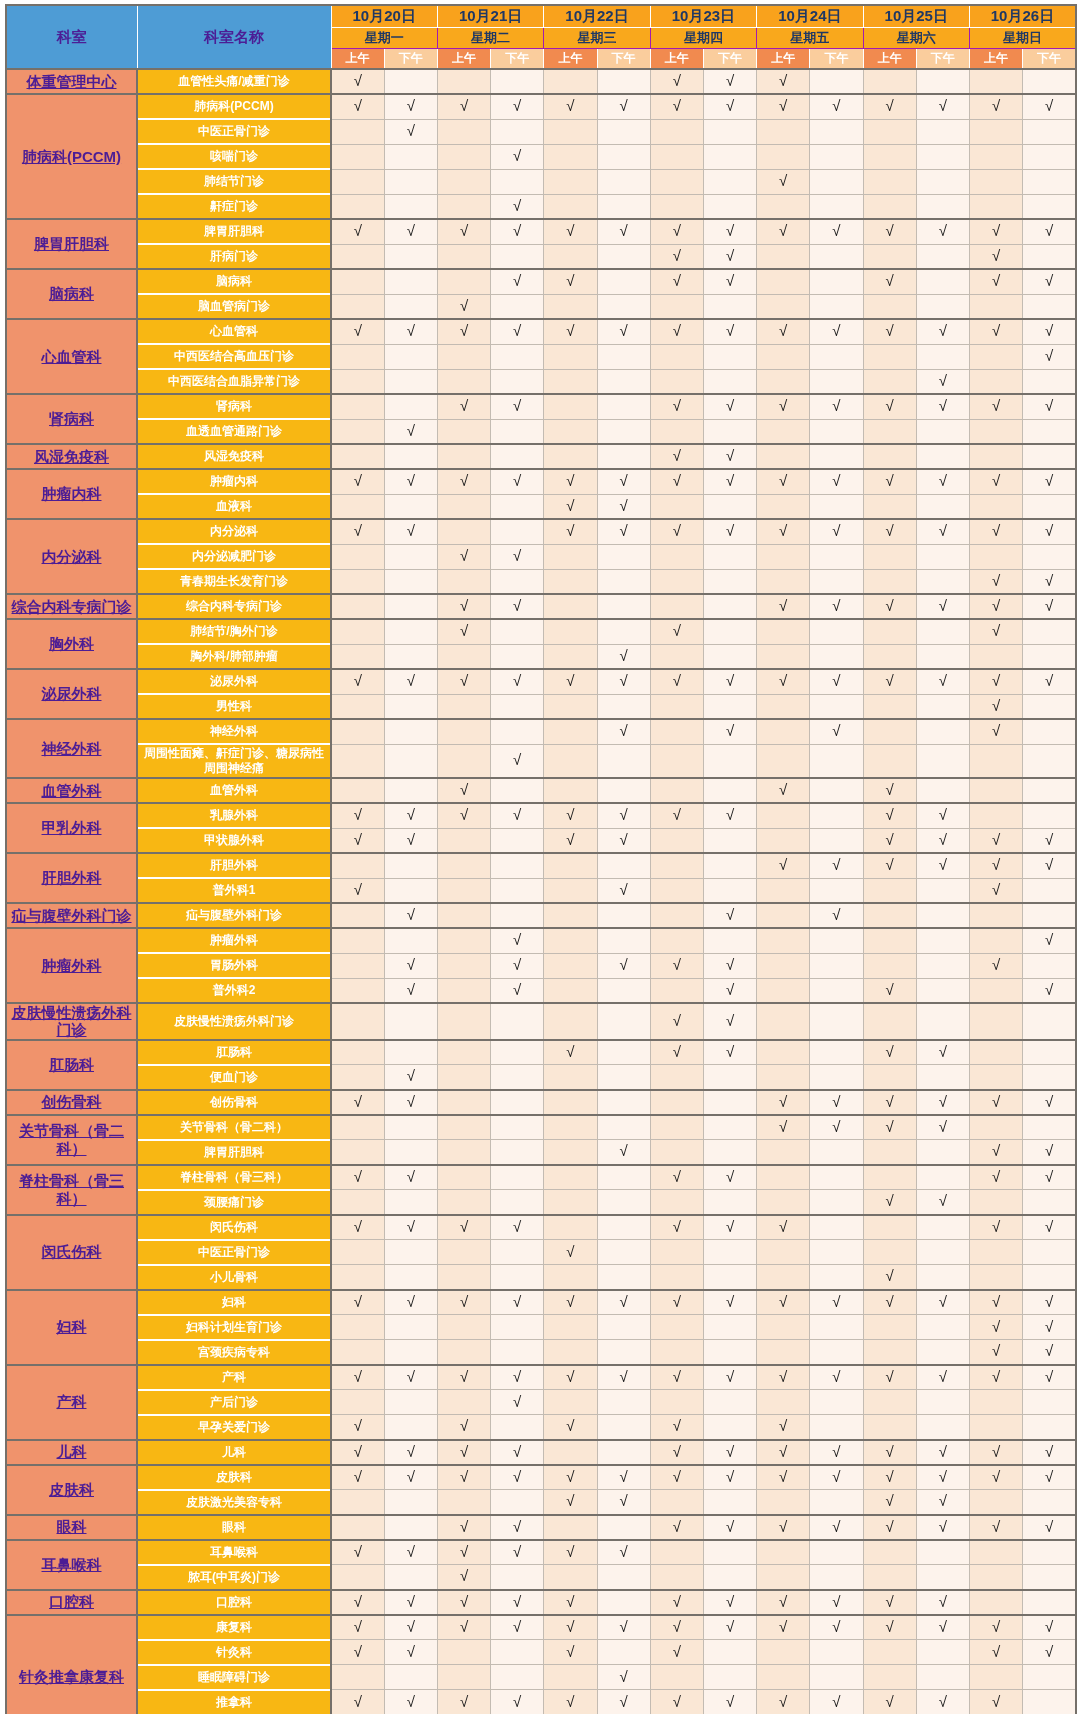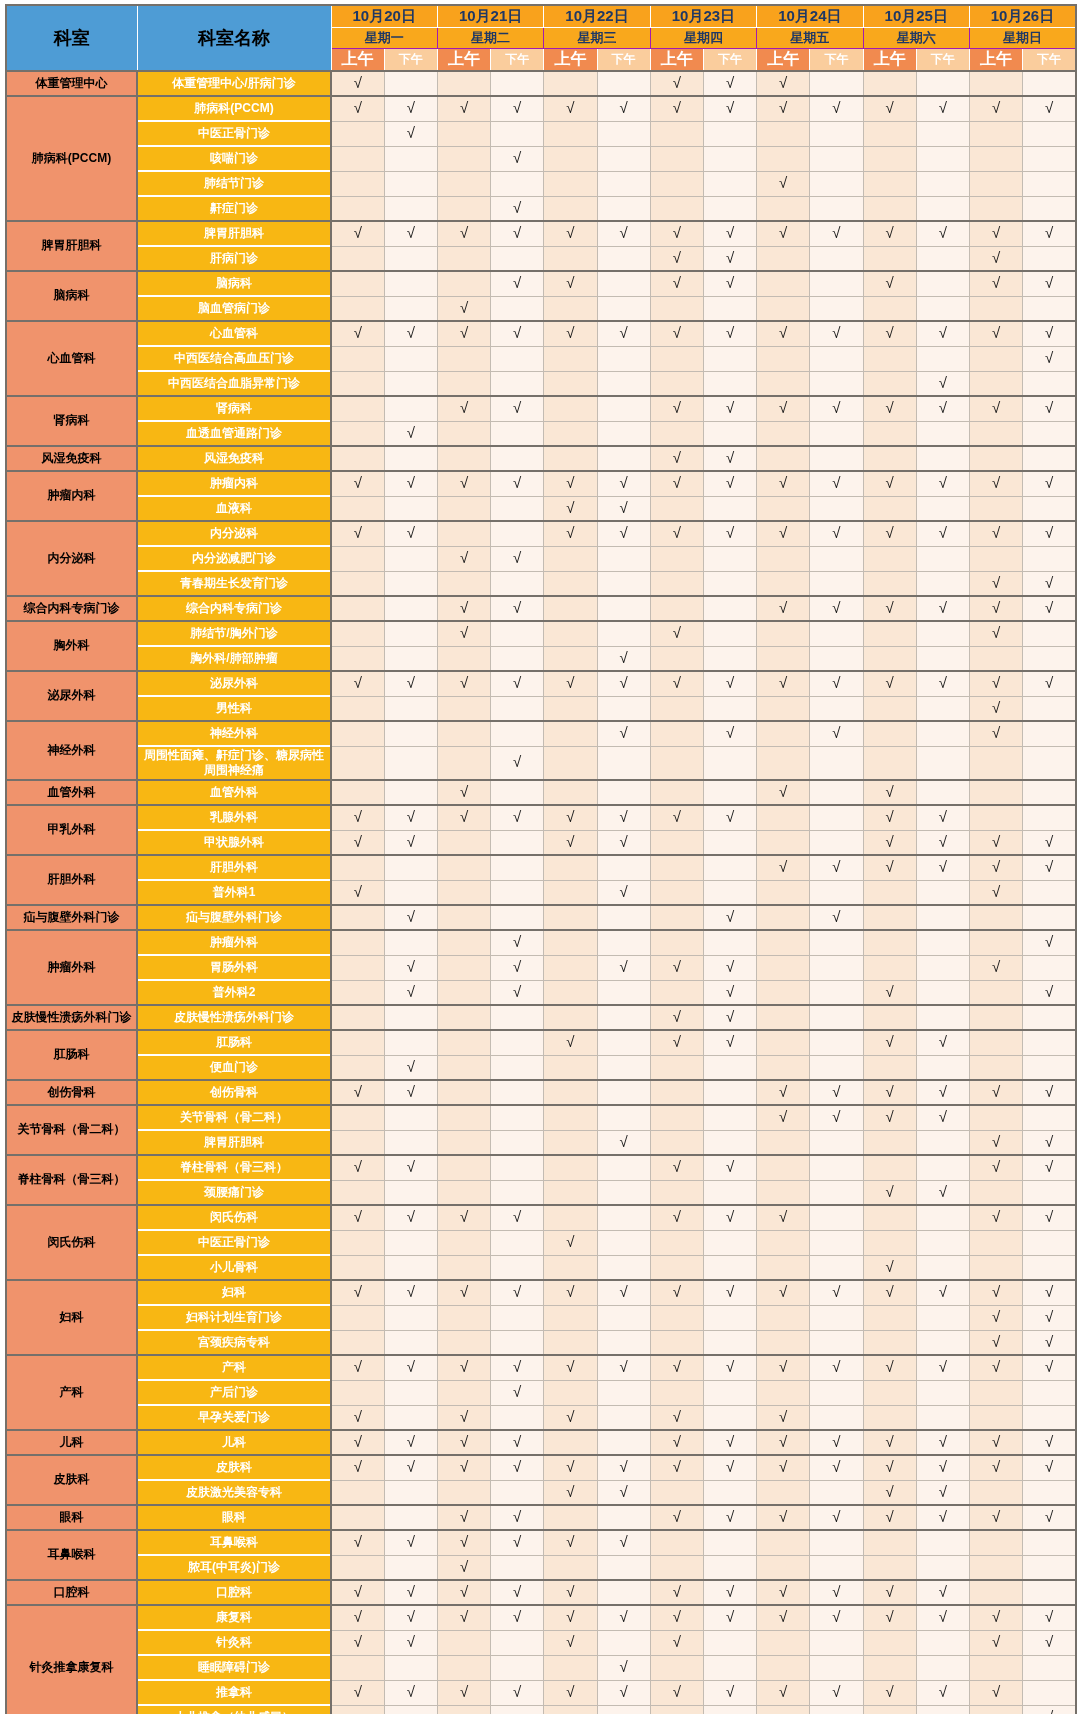--- a/index.html
+++ b/index.html
@@ -3,28 +3,28 @@
 <meta charset="utf-8">
 <style>
   html,body{margin:0;padding:0;background:#ffffff;}
   body{width:1080px;font-family:"Liberation Sans","DejaVu Sans",sans-serif;}
   .wrap{padding:4px 3px 12px 5px;}
   table{border-collapse:collapse;table-layout:fixed;width:1072px;}
   col.c-group{width:131px;}
   col.c-name{width:194px;}
   
   th{font-weight:bold;padding:0;margin-top:14px;}
-  th.h-blue{background:#4E9CD5;color:#000000;font-size:18px;border:1px solid #ffffff;border-bottom:2px solid #75706A;text-align:center;}
+  th.h-blue{background:#4E9CD5;color:#4c1d95;font-size:15px;border:1px solid #ffffff;border-bottom:2px solid #75706A;text-align:center;}
   th.h-date{background:#F9A21C;color:#1F3864;font-size:15px;height:21px;border:1px solid #ffffff;}
   th.h-week{background:#F9A81C;color:#1F3864;font-size:13px;height:20px;border:1px solid #a21caf;}
-  th.h-am{background:#F18A4F;color:#ffffff;font-size:16px;height:19px;border:1px solid #ffffff;border-bottom:2px solid #75706A;}
+  th.h-am{background:#F18A4F;color:#ffffff;font-size:12px;height:19px;border:1px solid #ffffff;border-bottom:2px solid #75706A;}
   th.h-pm{background:#FACD9D;color:#ffffff;font-size:12px;height:19px;border:1px solid #ffffff;border-bottom:2px solid #75706A;text-align:center;}
   
   td{padding:0;height:21px;text-align:center;vertical-align:middle;}
-  td.group{background:#F0936C;color:#000000;font-size:12px;font-weight:bold;border:2px solid #75706A;line-height:1.15;}
+  td.group{background:#F0936C;color:#4c1d95;font-size:15px;font-weight:bold;border:2px solid #75706A;line-height:1.15;text-decoration:underline;}
   td.name{background:#F8B713;color:#ffffff;font-size:12px;font-weight:bold;border-left:2px solid #75706A;border-right:2px solid #75706A;border-top:2px solid #ffffff;line-height:1.25;padding:1px 2px;}
   td.slot{border:1px solid #C3BBB2;font-size:15px;color:#1b1b1b;line-height:1;}
   td.slot.am{background:#FAE7D5;border-left:1px solid #A59C93;}
   td.slot.pm{background:#FDF3EC;}
   tr.gstart td{border-top:2px solid #75706A;}
   table{border:2px solid #75706A;}
   .check{display:inline-block;transform:translateY(-1px);}
 </style>
 </head>
 <body>
@@ -83,21 +83,21 @@
           <th class="h-pm">下午</th>
           <th class="h-am">上午</th>
           <th class="h-pm">下午</th>
           <th class="h-am">上午</th>
           <th class="h-pm">下午</th>
         </tr>
       </thead>
       <tbody>
         <tr class="gstart">
           <td class="group" rowspan="1">体重管理中心</td>
-          <td class="name">体重管理中心/肝病门诊</td>
+          <td class="name">血管性头痛/减重门诊</td>
           <td class="slot am"><span class="check">√</span></td>
           <td class="slot pm"></td>
           <td class="slot am"></td>
           <td class="slot pm"></td>
           <td class="slot am"></td>
           <td class="slot pm"></td>
           <td class="slot am"><span class="check">√</span></td>
           <td class="slot pm"><span class="check">√</span></td>
           <td class="slot am"><span class="check">√</span></td>
           <td class="slot pm"></td>

